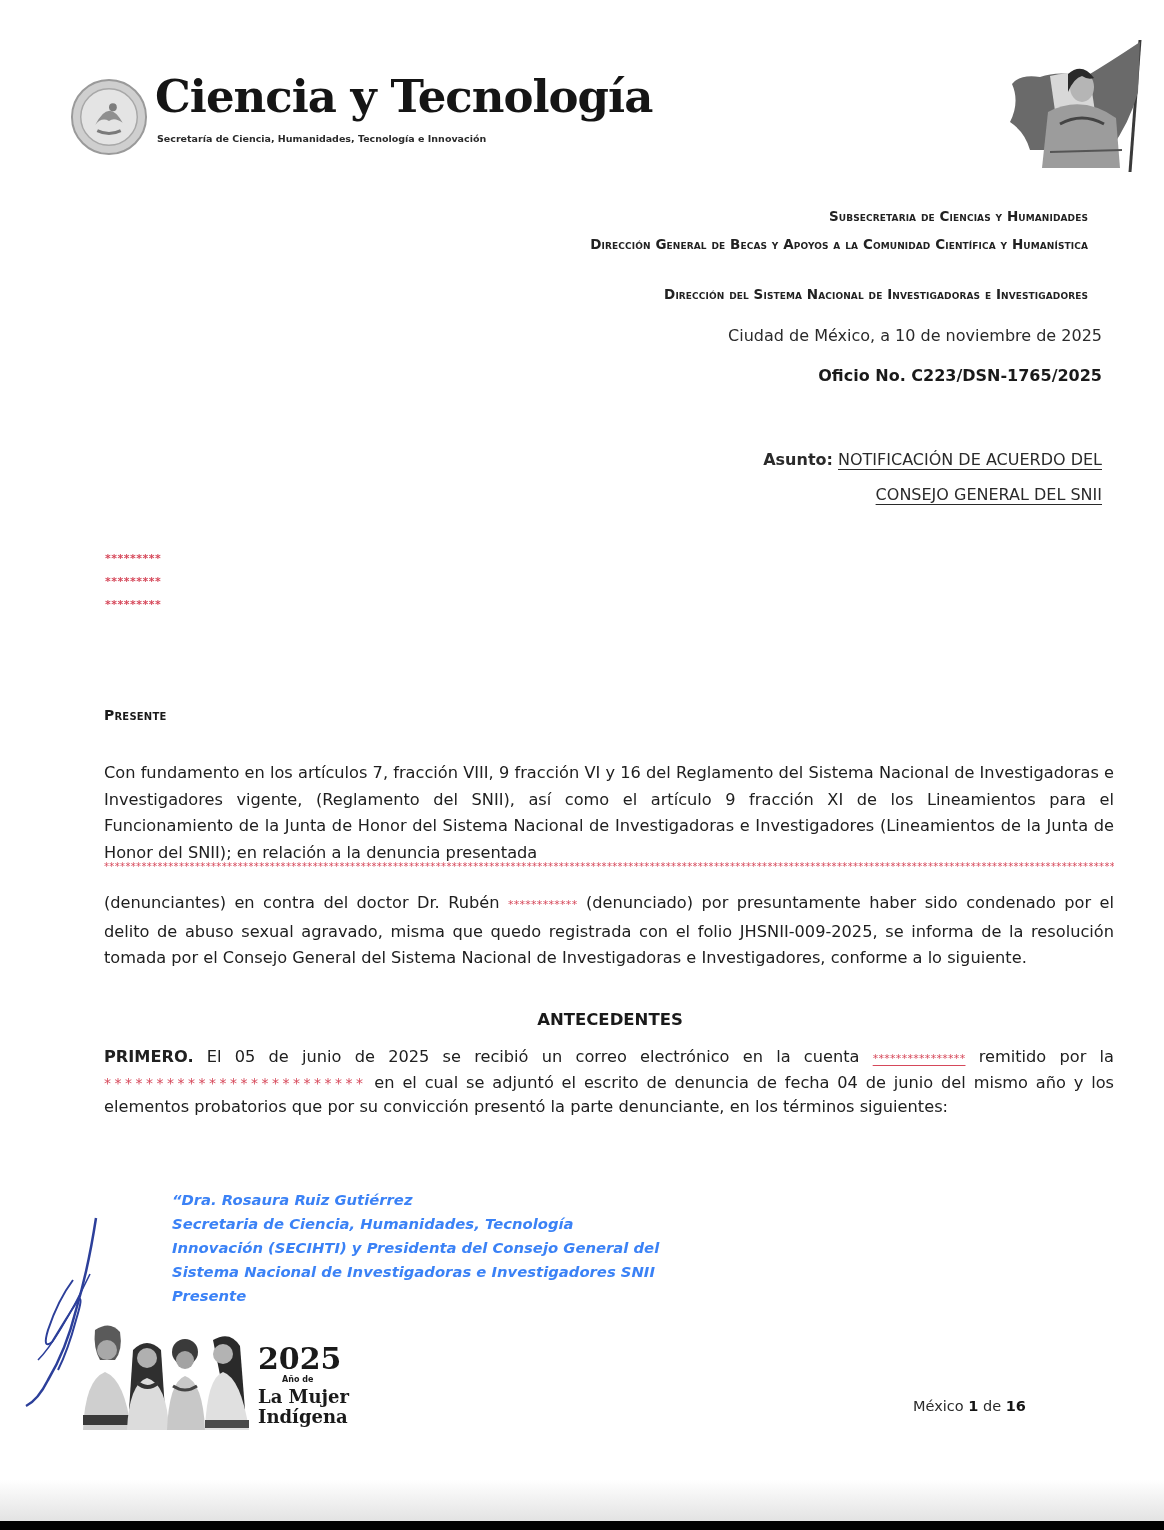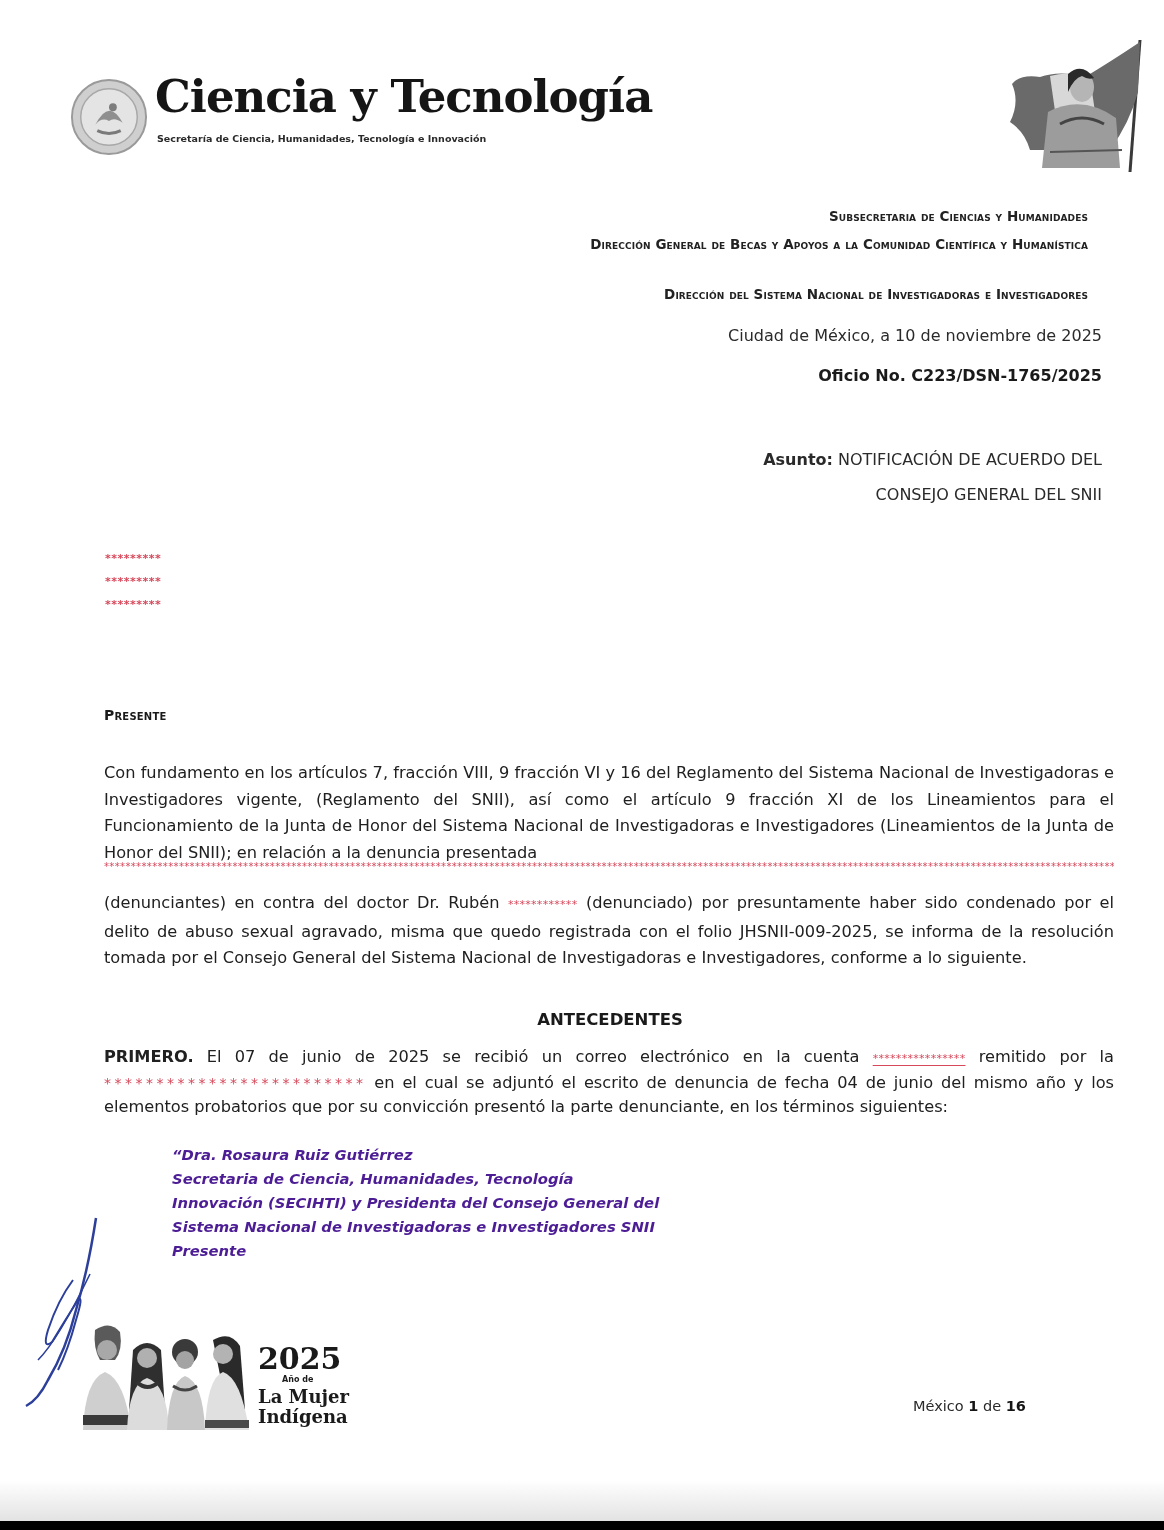--- a/index.html
+++ b/index.html
@@ -26,21 +26,21 @@
     font-variant: small-caps; letter-spacing: 0.1px; text-align: center;
   }
   #dep1 { top: 208px; }
   #dep2 { top: 236px; }
   #dep3 { top: 263px; margin-top: 23px; }
 
   #fecha { right: 62px; top: 326px; font-size: 16px; color: #2a2a2a; white-space: nowrap; }
   #oficio { right: 62px; top: 366px; font-size: 16px; font-weight: bold; color: #1a1a1a; white-space: nowrap; }
   #asunto { right: 62px; top: 442px; font-size: 16px; color: #2a2a2a; text-align: right; line-height: 35px; }
   #asunto .lab { font-weight: bold; }
-  #asunto .u { text-underline-offset: 4px; }
+  #asunto .u { text-decoration: underline; text-underline-offset: 4px; }
 
   .red { color: #d6485a; }
   .redact-line { left: 105px; font-size: 11px; letter-spacing: 0.5px; font-weight: bold; }
   #r1 { top: 552px; } #r2 { top: 575px; } #r3 { top: 598px; }
 
   #presente { left: 104px; top: 707px; font-size: 14px; font-weight: bold; font-variant: small-caps; letter-spacing: 0.2px; }
 
   .para {
     left: 104px; width: 1010px; font-size: 16.2px; line-height: 26.5px;
     text-align: justify; text-align-last: left; color: #202020;
@@ -51,22 +51,22 @@
     white-space: nowrap; letter-spacing: 0.35px;
   }
   #p2 { top: 890px; }
   #antecedentes { left: 0; width: 1220px; text-align: center; top: 1010px; font-size: 16.5px; font-weight: bold; color: #1a1a1a; }
   #p3 { top: 1045px; line-height: 24px; }
   .cuenta { text-decoration: underline; text-decoration-color: #d6485a; text-underline-offset: 3px; font-size: 11px; letter-spacing: 0.3px; }
   .big-redact { font-size: 14px; letter-spacing: 3.5px; }
   .b { font-weight: bold; }
 
   #quote {
-    left: 172px; top: 1143px; font-style: italic; font-weight: bold;
-    font-size: 14.8px; line-height: 24px; color: #4c1d95; white-space: nowrap;
+    left: 172px; top: 1188px; font-style: italic; font-weight: bold;
+    font-size: 14.8px; line-height: 24px; color: #3b82f6; white-space: nowrap;
   }
 
   #signature { left: 18px; top: 1210px; width: 90px; height: 200px; }
   #mujeres-art { left: 75px; top: 1320px; width: 180px; height: 110px; }
   #mujer-2025 { left: 258px; top: 1345px; font-family: "DejaVu Serif", serif; font-size: 30px; font-weight: bold; color: #1a1a1a; line-height: 28px; }
   #mujer-ano { left: 282px; top: 1375px; font-size: 8px; font-weight: bold; color: #1a1a1a; }
   #mujer-l1 { left: 258px; top: 1386px; font-family: "DejaVu Serif", serif; font-size: 18px; font-weight: bold; color: #1a1a1a; }
   #mujer-l2 { left: 258px; top: 1406px; font-family: "DejaVu Serif", serif; font-size: 18px; font-weight: bold; color: #1a1a1a; }
 
   #pagina { left: 913px; top: 1398px; font-size: 14.5px; color: #2a2a2a; white-space: nowrap; }
@@ -122,21 +122,21 @@
 <div id="p2" class="abs para">
   <span>(denunciantes) en contra del doctor Dr. Rubén</span>
   <span class="red" style="font-size:11px;letter-spacing:0.3px;">************</span>
   <span>(denunciado) por presuntamente haber sido condenado por el delito de abuso sexual agravado, misma que quedo registrada con el folio JHSNII-009-2025, se informa de la resolución tomada por el Consejo General del Sistema Nacional de Investigadoras e Investigadores, conforme a lo siguiente.</span>
 </div>
 
 <div id="antecedentes" class="abs">ANTECEDENTES</div>
 
 <div id="p3" class="abs para">
   <span class="b">PRIMERO.</span>
-  <span>El 07 de junio de 2025 se recibió un correo electrónico en la cuenta</span>
+  <span>El 05 de junio de 2025 se recibió un correo electrónico en la cuenta</span>
   <span class="red cuenta">****************</span>
   <span>remitido por la</span>
   <span class="red big-redact">*************************</span>
   <span>en el cual se adjuntó el escrito de denuncia de fecha 04 de junio del mismo año y los elementos probatorios que por su convicción presentó la parte denunciante, en los términos siguientes:</span>
 </div>
 
 <div id="quote" class="abs">
   <div>“Dra. Rosaura Ruiz Gutiérrez</div>
   <div>Secretaria de Ciencia, Humanidades, Tecnología</div>
   <div>Innovación (SECIHTI) y Presidenta del Consejo General del</div>

